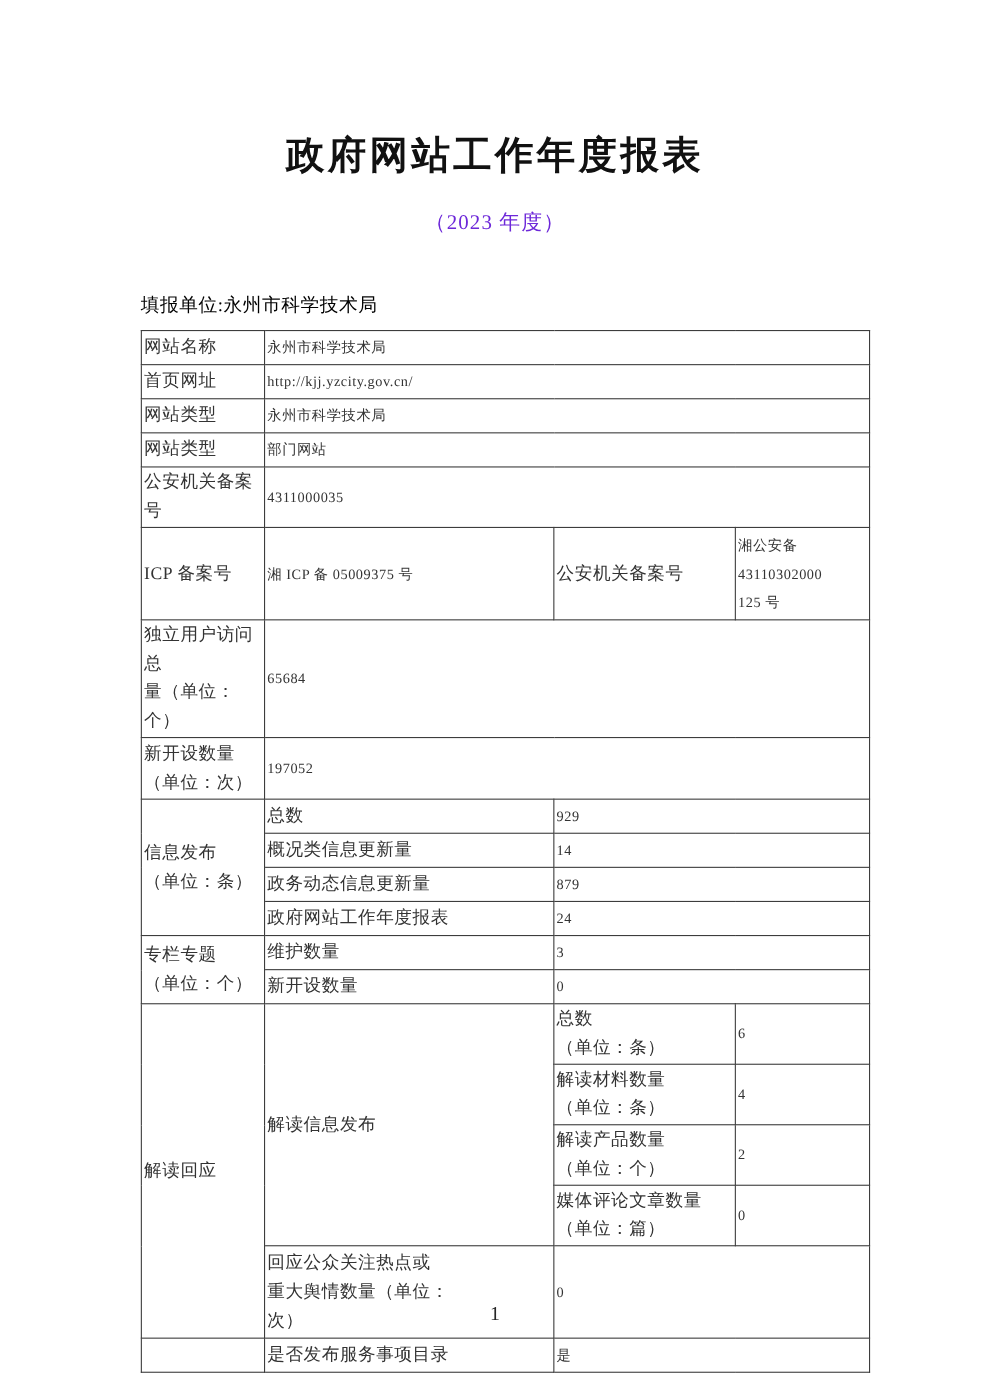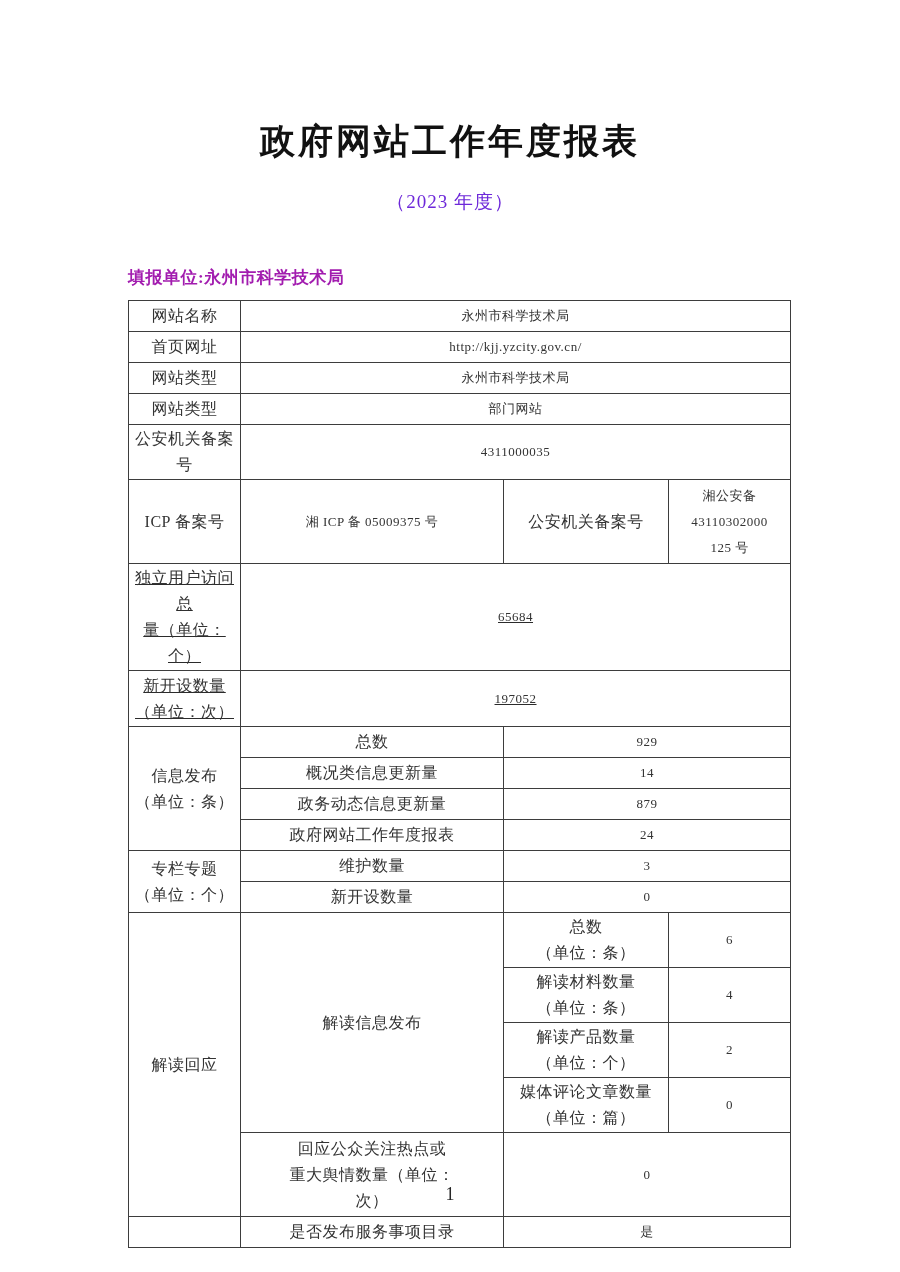--- a/index.html
+++ b/index.html
@@ -35,53 +35,53 @@
     width: 100%;
     text-align: center;
     font-size: 19px;
     letter-spacing: 1px;
     color: #6d28d9;
   }
   .reporting-unit {
     position: absolute;
     top: 266px;
     left: 128px;
-    font-weight: 700;
+    font-weight: 400;
     font-size: 17px;
     letter-spacing: 0.5px;
-    color: #a21caf;
+    color: #000000;
   }
   table.report {
     position: absolute;
     top: 300px;
     left: 128px;
     width: 662px;
     border-collapse: collapse;
     table-layout: fixed;
   }
   table.report td {
     border: 1.6px solid #3d3d3d;
-    text-align: center;
+    text-align: left;
     vertical-align: middle;
     font-size: 16px;
     line-height: 26px;
     letter-spacing: 0.5px;
     color: #333333;
     white-space: pre-line;
     padding: 1px 2px;
     overflow: hidden;
   }
   table.report td.val {
     font-size: 13px;
     letter-spacing: 0.5px;
     margin-top: 25px;
   }
   tr.r31  { height: 31px; }
   tr.r84  { height: 84px; }
-  tr.r56  { height: 56px; text-decoration: underline; }
+  tr.r56  { height: 56px; }
   tr.r50  { height: 50px; }
   .page-number {
     position: absolute;
     top: 1184px;
     left: 0;
     width: 100%;
     text-align: center;
     font-size: 18px;
     color: #262626;
   }

